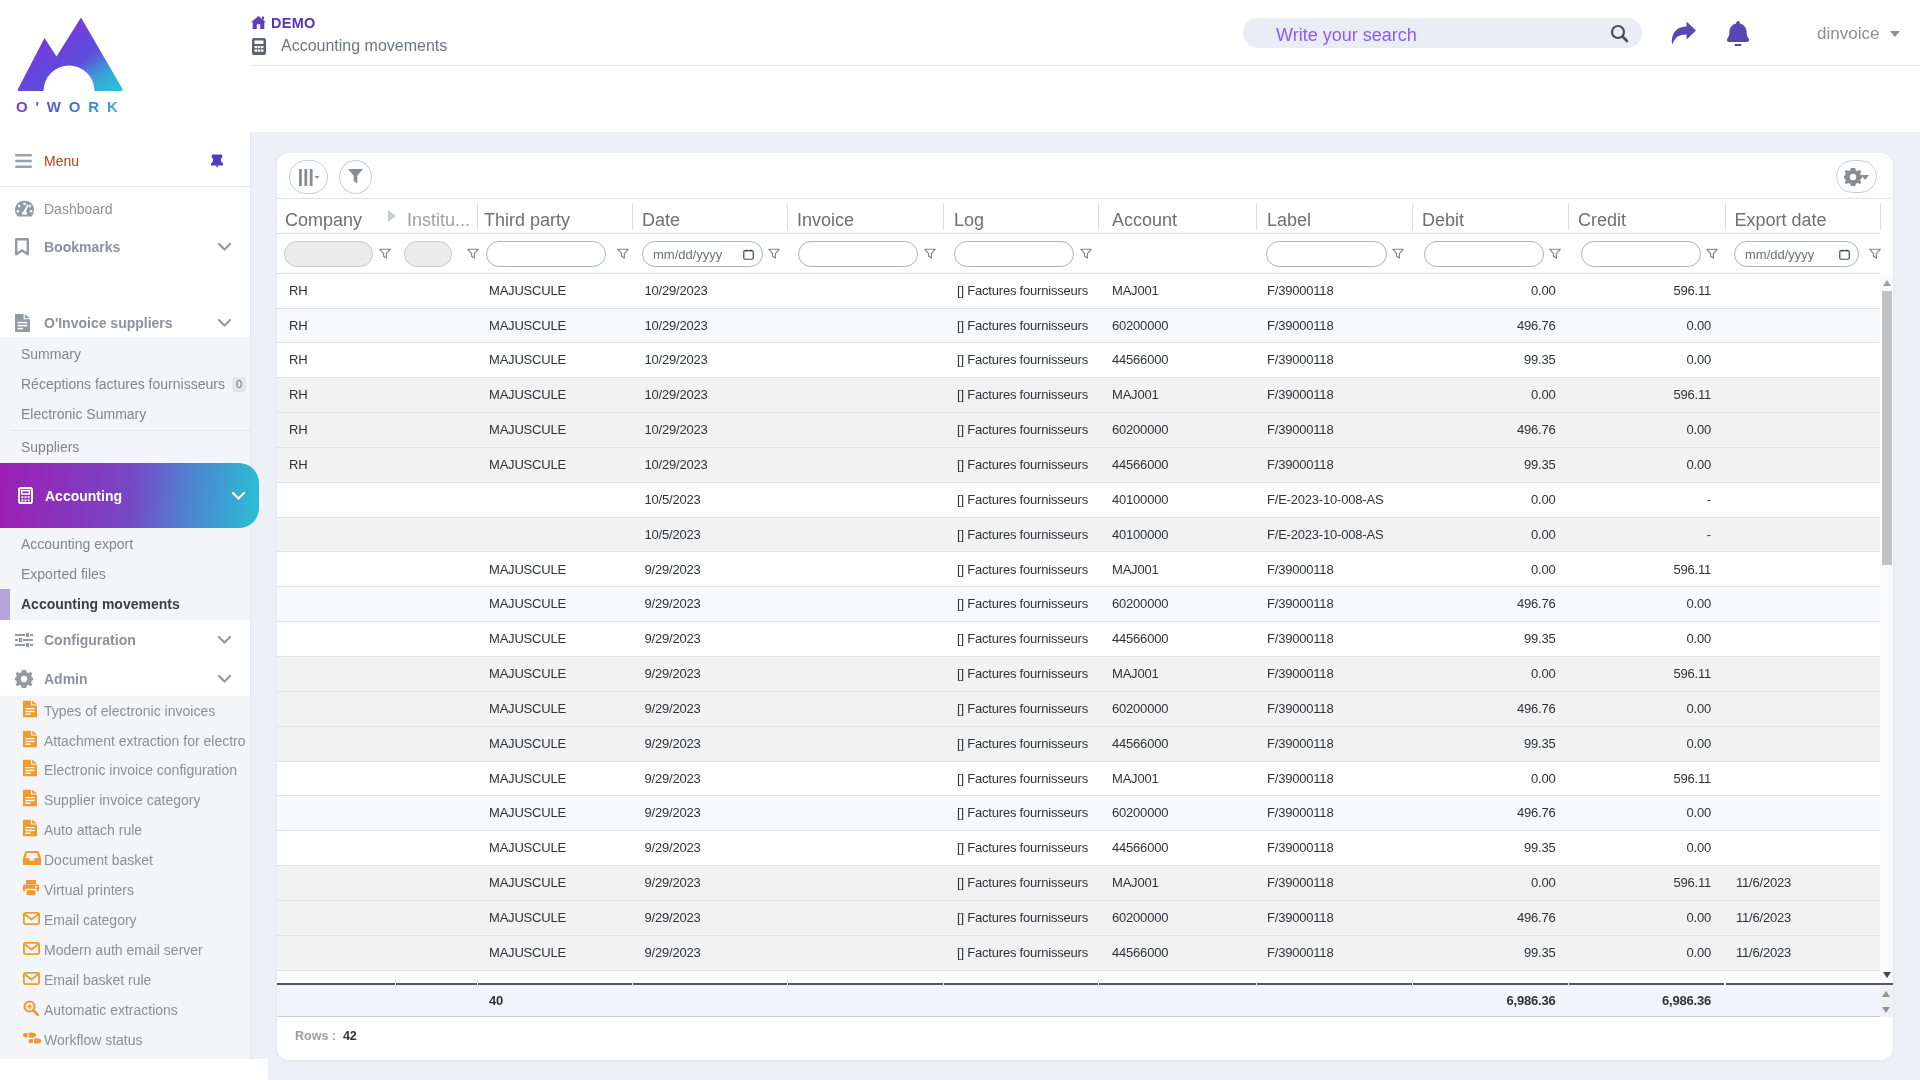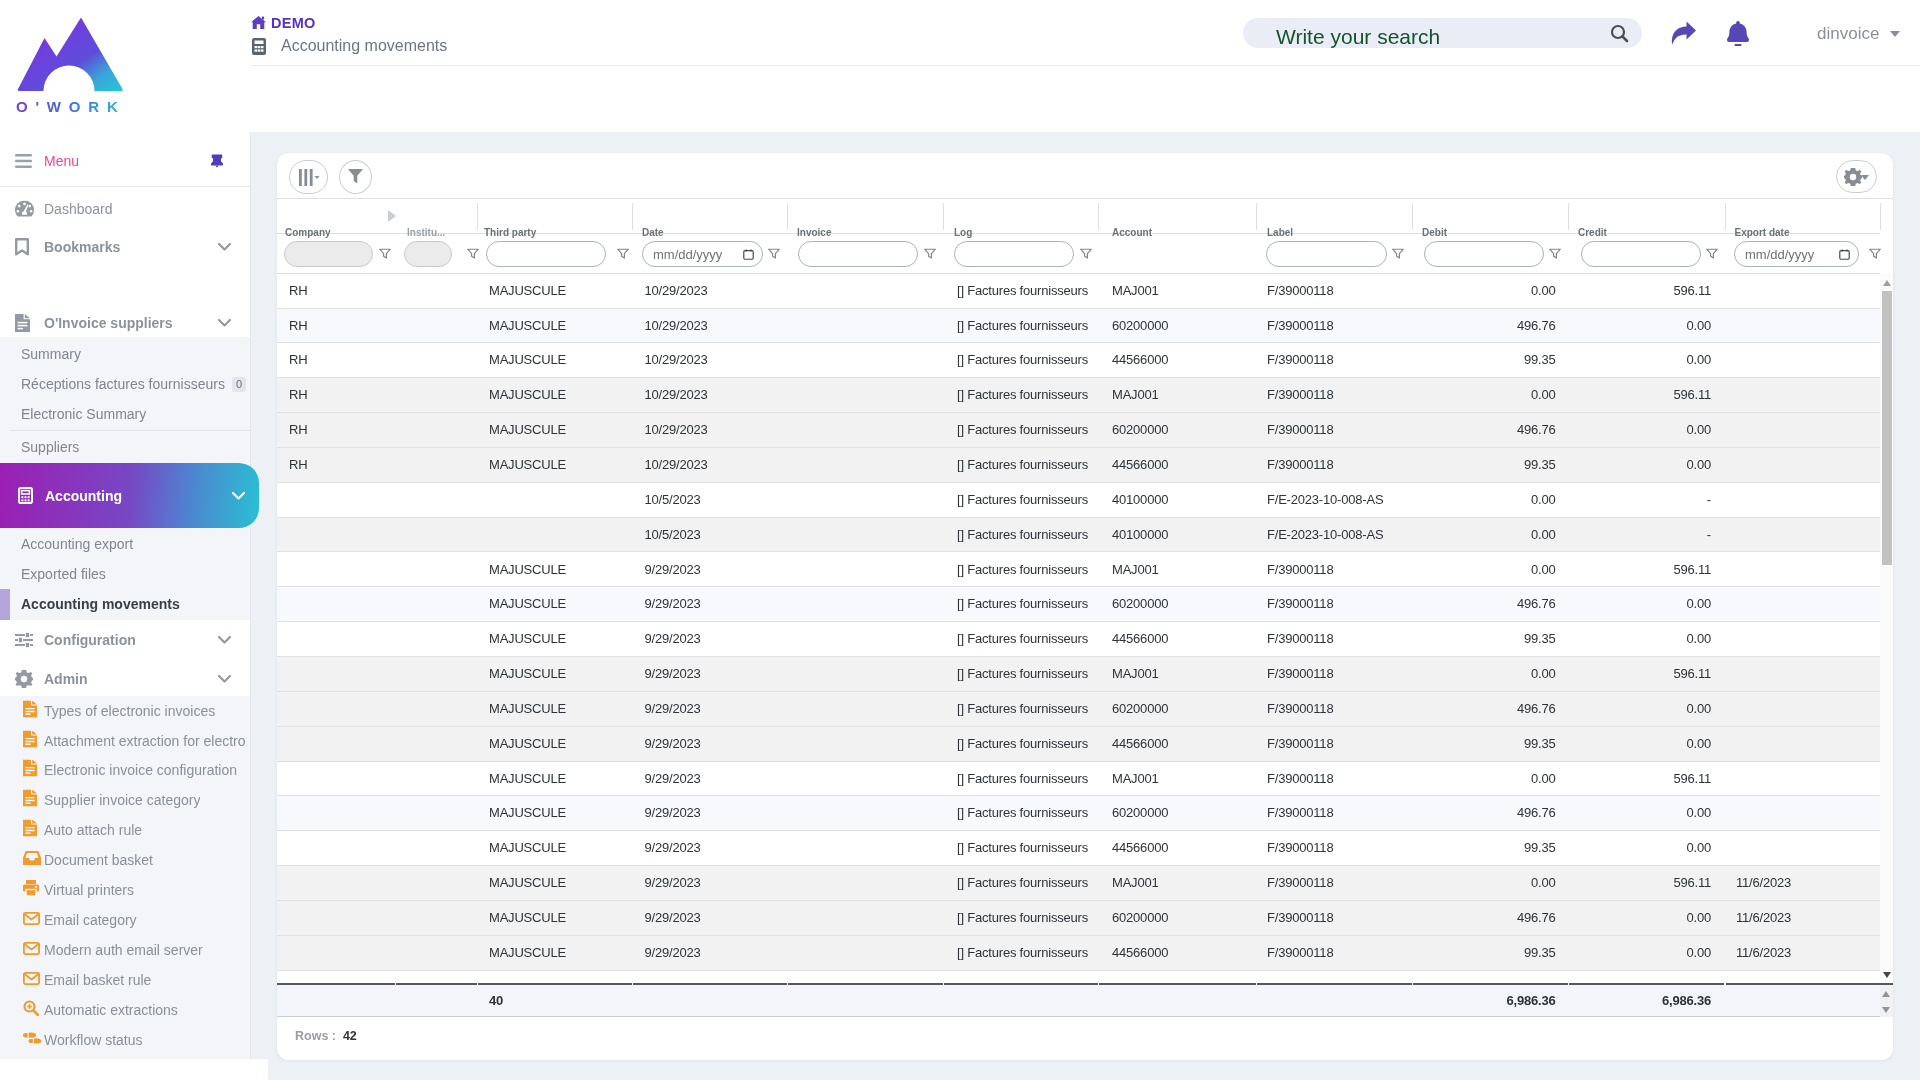--- a/index.html
+++ b/index.html
@@ -13,21 +13,21 @@
 .subbg{position:absolute;left:0;width:250px;background:#f4f5f8;}
 .mitem{position:absolute;left:0;width:250px;font-size:14px;color:#8b929b;font-weight:700;}
 .mitem .txt{position:absolute;left:44px;top:50%;transform:translateY(-50%);}
 .sitem{position:absolute;left:21px;font-size:14px;color:#80868e;transform:translateY(-50%);white-space:nowrap;}
 .aitem{position:absolute;left:44px;font-size:14px;color:#8a9098;transform:translateY(-50%);white-space:nowrap;max-width:201px;overflow:hidden;}
 .chev{position:absolute;right:19px;top:50%;transform:translateY(-50%);}
 .micon{position:absolute;left:15px;top:50%;transform:translateY(-50%);}
 .aicon{position:absolute;left:23px;transform:translateY(-50%);}
 
 #card{position:absolute;left:277px;top:153px;width:1616px;height:907px;background:#fff;border-radius:12px;box-shadow:0 1px 4px rgba(40,50,80,0.06);}
-.hdrtxt{position:absolute;top:16px;height:35px;line-height:35px;font-size:10px;font-weight:700;color:#6b7176;}
+.hdrtxt{position:absolute;top:4px;height:35px;line-height:35px;font-size:18px;font-weight:400;color:#6b7176;}
 .vline{position:absolute;top:4px;height:27px;width:1px;background:#dcdee0;}
 .cell{position:absolute;font-size:13px;letter-spacing:-0.2px;color:#2e3338;line-height:34.85px;height:34.85px;white-space:nowrap;}
 .row{position:absolute;left:0;width:1603px;height:34.85px;border-bottom:1px solid #e0e0e2;}
 .filterpill{position:absolute;top:50%;transform:translateY(-50%);height:26px;border:1px solid #a9b6b2;border-radius:13px;background:#fff;}
 .fgray{background:#ebebec;border:1px solid #c6cacd;}
 .funnel{position:absolute;top:50%;transform:translateY(-50%);}
 </style></head><body>
 <div id="topbar"></div>
 <div class="abs" style="left:0;top:1059px;width:268px;height:21px;background:#fff;"></div>
 <div class="abs" style="left:250px;top:132px;width:1px;height:927px;background:#e3e5e8;"></div>
@@ -46,21 +46,21 @@
       <rect x="5.7" y="8" width="2.6" height="2.2"></rect>
       <rect x="8.9" y="8" width="2.6" height="2.2"></rect>
       <rect x="2.5" y="11.5" width="2.6" height="2.2"></rect>
       <rect x="5.7" y="11.5" width="2.6" height="2.2"></rect>
       <rect x="8.9" y="11.5" width="2.6" height="2.2"></rect>
     </g>
   </svg>
 <div class="abs" style="left:281px;top:37px;font-size:16px;color:#6c7680;">Accounting movements</div>
 
 <div class="abs" style="left:1243px;top:18px;width:399px;height:30px;background:#ebedf6;border-radius:15px;"></div>
-<div class="abs" style="left:1276px;top:25px;font-size:21px;color:#14532d;">Write your search</div>
+<div class="abs" style="left:1276px;top:25px;font-size:18px;color:#8b5cf6;">Write your search</div>
 <svg class="abs" style="left:1610px;top:24px" width="19" height="19" viewBox="0 0 19 19">
     <circle cx="8" cy="8" r="6" fill="none" stroke="#4a4f55" stroke-width="2.2"></circle>
     <line x1="12.5" y1="12.5" x2="17" y2="17" stroke="#4a4f55" stroke-width="2.6" stroke-linecap="round"></line>
   </svg>
 
 <svg class="abs" style="left:1671px;top:21px" width="26" height="24" viewBox="0 0 26 24">
     <path d="M25 9.5 L15.5 0.5 L15.5 5.5 C7 5.5 1.5 10.5 0.8 19.5 C0.7 20.9 1 22.3 1.7 23.3 C2.3 20.9 3.2 18.9 4.6 17.4 C7 14.8 10.6 13.6 15.5 13.6 L15.5 18.5 Z" fill="#5747b5"></path>
   </svg>
 
 <svg class="abs" style="left:1727px;top:21px" width="22" height="25" viewBox="0 0 22 25">
@@ -93,21 +93,21 @@
 </svg>
 
 <div class="mitem" style="top:135px;height:51px;">
  <svg class="micon" width="17" height="14" viewBox="0 0 17 14">
         <g fill="#9aa1a9">
           <rect width="17" height="2.6" rx="1.3"></rect>
           <rect y="5.7" width="17" height="2.6" rx="1.3"></rect>
           <rect y="11.4" width="17" height="2.6" rx="1.3"></rect>
         </g>
       </svg>
- <span class="txt" style="font-weight:400;color:#ec4899;">Menu</span>
+ <span class="txt" style="font-weight:400;color:#c2410c;">Menu</span>
  <svg class="abs" style="right:27px;top:50%;transform:translateY(-50%)" width="12" height="14" viewBox="0 0 14 15">
         <path d="M1.6 0 L12.4 0 Q13.1 0 13.1 0.8 L13.1 3.6 Q13.1 4.4 12.4 4.4 L11.6 4.4 L11.6 6.8 Q11.6 8.3 13 9.3 Q14 10 14 10.9 L14 12 Q14 12.8 13.2 12.8 L0.8 12.8 Q0 12.8 0 12 L0 10.9 Q0 10 1 9.3 Q2.4 8.3 2.4 6.8 L2.4 4.4 L1.6 4.4 Q0.9 4.4 0.9 3.6 L0.9 0.8 Q0.9 0 1.6 0 Z" fill="#4d3ec1"></path>
         <path d="M5.2 12.8 L8.8 12.8 L7.4 14.9 Q7 15.4 6.6 14.9 Z" fill="#4d3ec1"></path>
       </svg>
 </div>
 <div class="abs" style="left:0;top:186px;width:250px;height:1px;background:#e6e8eb;"></div>
 
 <div class="mitem" style="top:190px;height:38px;">
  <svg class="micon" width="19" height="17" viewBox="0 0 19 17">
         <path d="M9.5 0 C14.7 0 19 4.3 19 9.5 C19 12 18 14.3 16.4 16 L2.6 16 C1 14.3 0 12 0 9.5 C0 4.3 4.3 0 9.5 0 Z" fill="#949aa3"></path>

